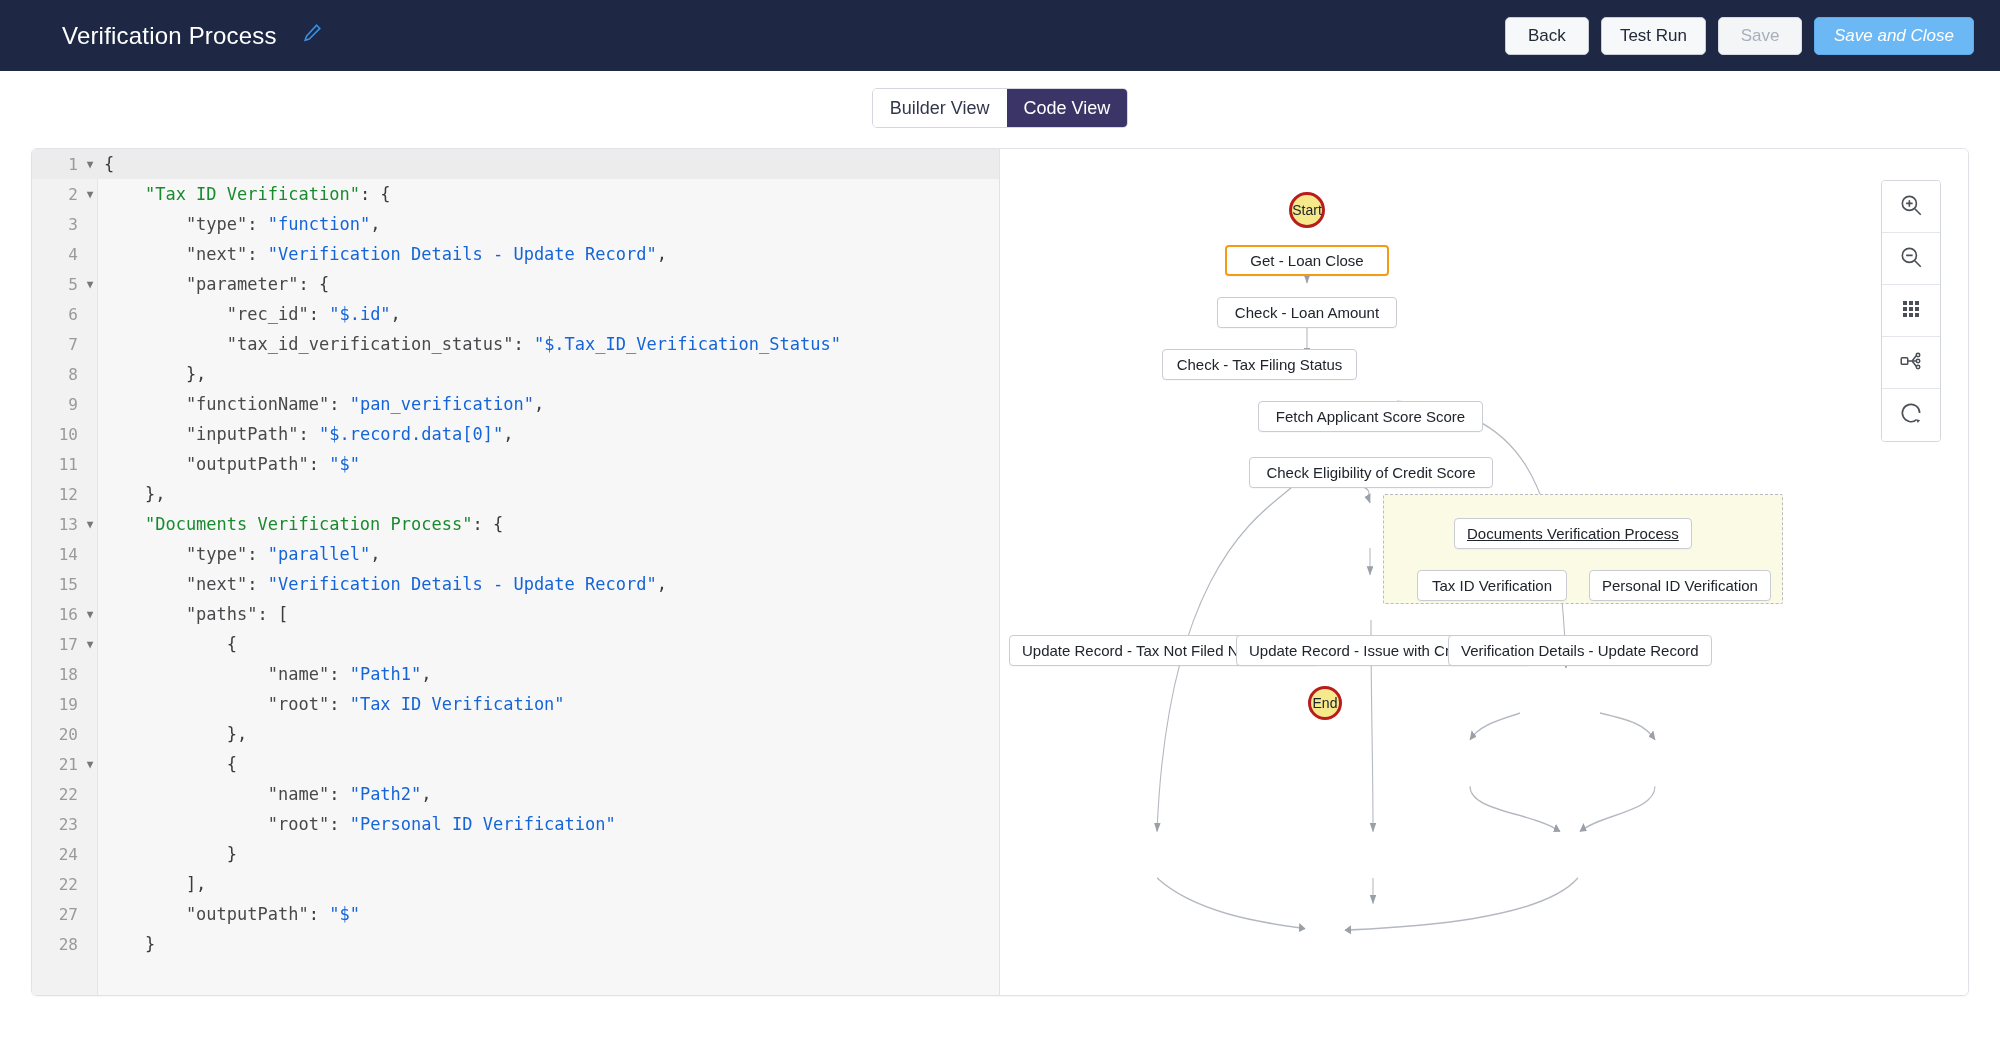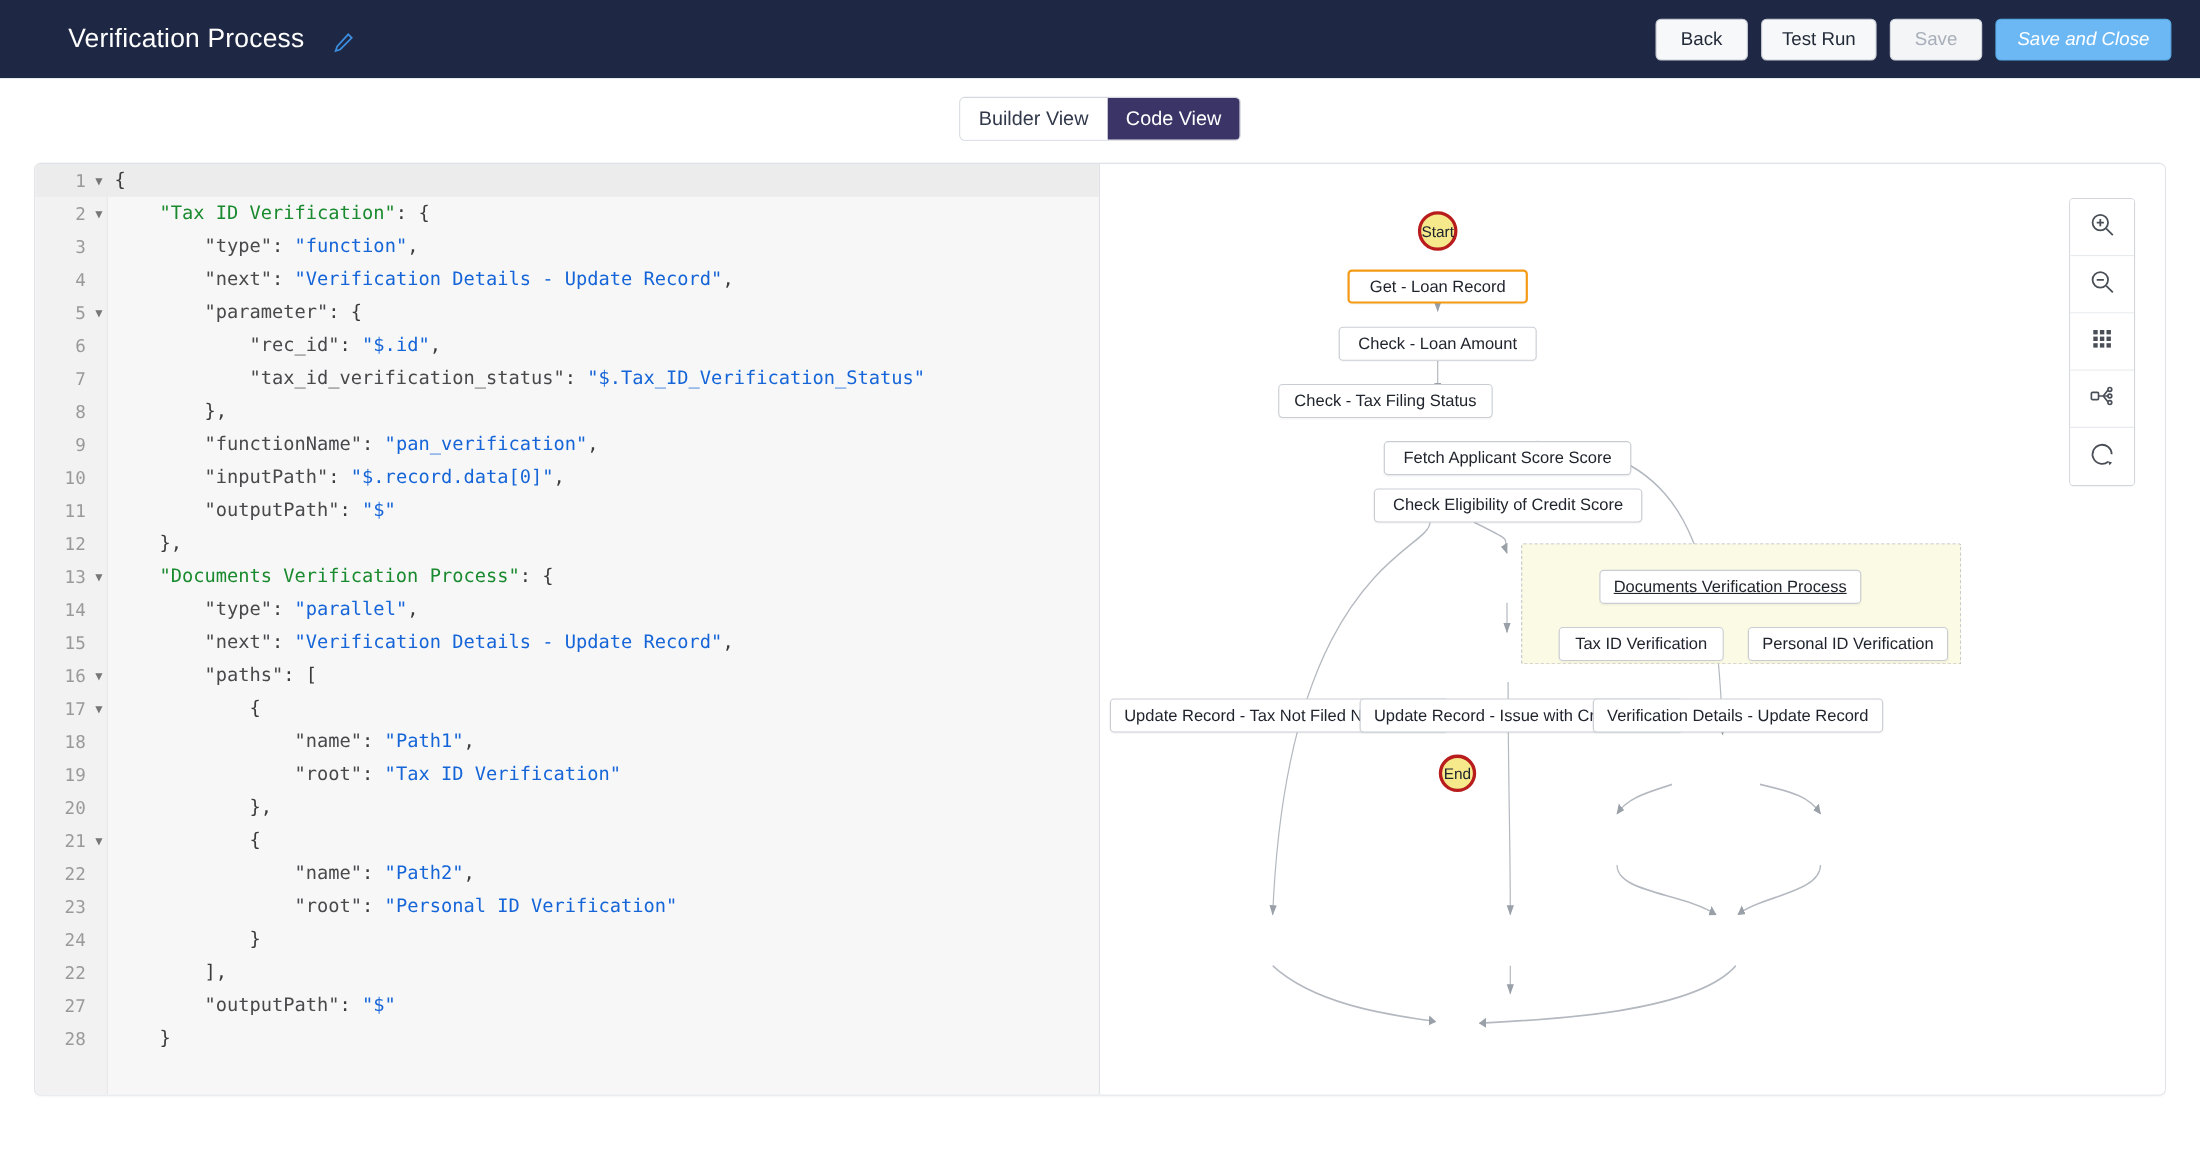--- a/index.html
+++ b/index.html
@@ -10,21 +10,21 @@
     overflow: hidden;
   }
 
   
   .topbar {
     position: absolute; left: 0; top: 0; width: 2000px; height: 71px;
     background: #1e2845;
     display: flex; align-items: center; justify-content: space-between;
     padding: 0 26px 0 62px;
   }
-  .title-wrap { display: flex; align-items: flex-end; gap: 24px; }
+  .title-wrap { display: flex; align-items: flex-start; gap: 24px; }
   .doc-title { color: #ffffff; font-size: 24px; font-weight: 400; letter-spacing: .2px; }
   .edit-icon { width: 22px; height: 22px; display: block; cursor: pointer; }
 
   .btn-row { display: flex; align-items: center; gap: 12px; }
   .btn {
     height: 38px; min-width: 84px; padding: 0 18px;
     border-radius: 5px; border: 1px solid #c8ccd4;
     background: #f7f8fa; color: #222a38;
     font-size: 17px; font-family: "Liberation Sans", sans-serif;
     display: flex; align-items: center; justify-content: center;
@@ -323,25 +323,25 @@
         <path d="M655,452 C655,470 600,472 580,484"></path>
         <path d="M157,517 C200,545 280,550 305,553"></path>
         <path d="M373,517 L373,535"></path>
         <path d="M578,517 C540,548 400,552 345,554"></path>
       </g>
     </svg>
 
     <div class="group-box" id="group-box" style="left: 383px; top: 345px; width: 400px; height: 110px;"></div>
     <div id="nodes-layer">
         <div class="term" style="width: 36px; height: 36px; left: 289px; top: 43px;">Start</div>
-        <div class="node selected" style="min-width: 164px; height: 31px; left: 225px; top: 96px;">Get - Loan Record</div>
+        <div class="node selected" style="min-width: 164px; height: 31px; left: 225px; top: 96px;">Get - Loan Close</div>
         <div class="node" style="min-width: 180px; height: 31px; left: 217px; top: 148px;">Check - Loan Amount</div>
         <div class="node" style="min-width: 195px; height: 31px; left: 162px; top: 200px;">Check - Tax Filing Status</div>
         <div class="node" style="min-width: 225px; height: 31px; left: 258px; top: 252px;">Fetch Applicant Score Score</div>
-        <div class="node" style="min-width: 244px; height: 31px; left: 249px; top: 295px;">Check Eligibility of Credit Score</div>
+        <div class="node" style="min-width: 244px; height: 31px; left: 249px; top: 308px;">Check Eligibility of Credit Score</div>
         <div class="node" style="min-width: 228px; height: 31px; left: 454px; top: 369px; text-decoration: underline;">Documents Verification Process</div>
         <div class="node" style="min-width: 150px; height: 31px; left: 417px; top: 421px;">Tax ID Verification</div>
         <div class="node" style="min-width: 177px; height: 31px; left: 589px; top: 421px;">Personal ID Verification</div>
         <div class="node" style="min-width: 295px; height: 31px; left: 9px; top: 486px;">Update Record - Tax Not Filed  Not Eligible</div>
         <div class="node" style="min-width: 275px; height: 31px; left: 236px; top: 486px;">Update Record - Issue with Credit Score</div>
         <div class="node" style="min-width: 260px; height: 31px; left: 448px; top: 486px;">Verification Details - Update Record</div>
         <div class="term" style="width: 34px; height: 34px; left: 308px; top: 537px;">End</div>
       </div>
 
     <div class="cv-toolbar" id="cv-toolbar">

